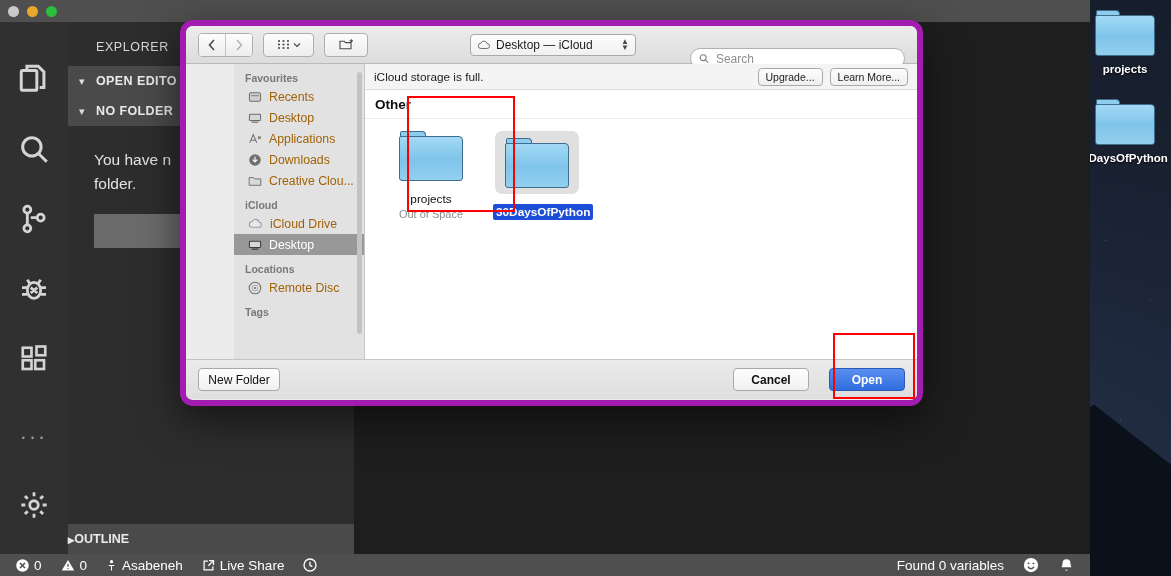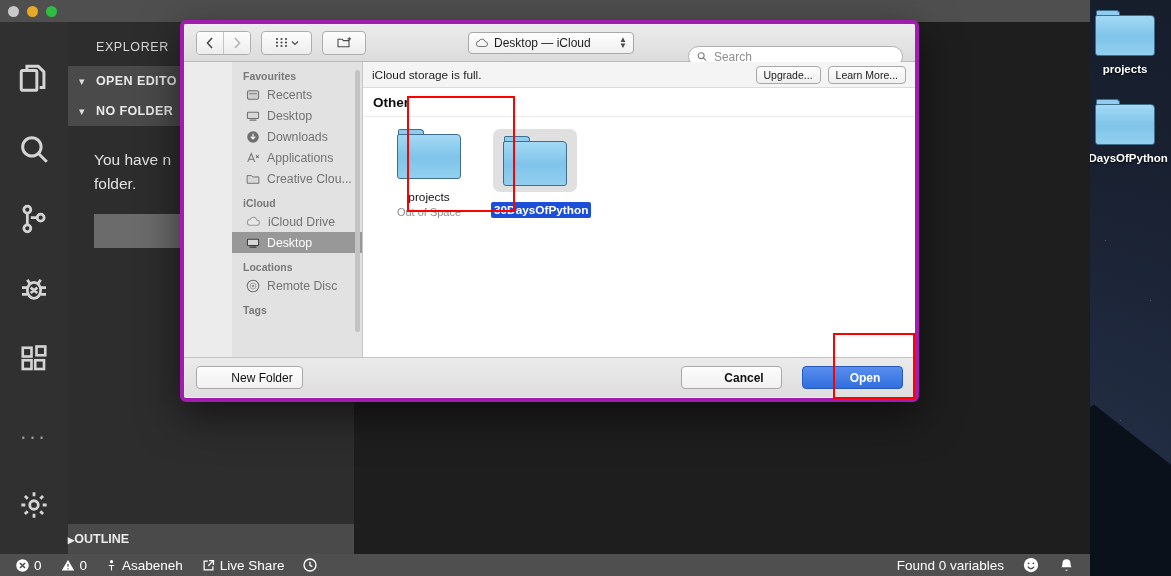--- a/index.html
+++ b/index.html
@@ -89,21 +89,21 @@
     position:absolute;left:0;bottom:0;width:1090px;height:22px;background:#4f4f4f;
     display:flex;align-items:center;color:#fff;font-size:13.5px;
     box-sizing:border-box;padding:0 6px;
   }
   .sb-item{display:flex;align-items:center;gap:4px;padding:0 9px;height:22px;white-space:nowrap;}
   .sb-right{margin-left:auto;display:flex;align-items:center;}
   .sb-item svg{fill:#fff;}
   
   #dialog{
     position:absolute;left:180px;top:20px;width:731px;height:374px;
-    background:#ececec;border:4px solid #a21caf;border-radius:6px;
+    background:#ececec;border:6px solid #a21caf;border-radius:13px;
     box-shadow:0 14px 42px rgba(0,0,0,.55);overflow:hidden;
     font-family:"Liberation Sans",sans-serif;
   }
   #dlg-toolbar{
     height:38px;background:linear-gradient(180deg,#ececec 0%,#dcdcdc 100%);
     border-bottom:1px solid #b9b9b9;display:flex;align-items:center;padding:0 12px;
     box-sizing:border-box;position:relative;
   }
   .tb-seg{display:flex;border:1px solid #aeaeae;border-radius:4px;overflow:hidden;background:#fdfdfd;}
   .tb-seg .tb-b{
@@ -134,21 +134,21 @@
   }
   .searchbox input::placeholder{color:#8d8d8d;}
   #dlg-main{display:flex;height:295px;margin-left:48px;}
   #dlg-sidebar{
     width:130px;background:#e2e2e2;border-right:1px solid #c6c6c6;
     position:relative;overflow:hidden;
   }
   .sb-group{font-size:10.5px;color:#787878;padding:8px 0 2px 11px;font-weight:bold;}
   .sb-row{
     height:21px;display:flex;align-items:center;gap:7px;padding-left:14px;
-    font-size:12.3px;color:#737373;
+    font-size:12.3px;color:#a16207;
   }
   .sb-row.sel{background:#989898;color:#fff;}
   .sb-scroll{position:absolute;right:2px;top:8px;width:5px;height:262px;background:#c3c3c3;border-radius:3px;}
   #dlg-content{flex:1;background:#fff;position:relative;}
   .banner{
     height:25px;background:#f4f4f4;border-bottom:1px solid #dcdcdc;
     display:flex;align-items:center;padding:0 9px;font-size:11.8px;color:#1c1c1c;
   }
   .banner .bbtns{margin-left:auto;display:flex;gap:7px;}
   .bbtn{
@@ -170,21 +170,21 @@
     display:inline-block;background:#e0e0e0;border-radius:7px;padding:7px 10px 6px 10px;
   }
   #dlg-footer{
     height:40px;background:linear-gradient(180deg,#ebebeb,#dedede);
     border-top:1px solid #c4c4c4;display:flex;align-items:center;padding:0 12px;
     box-sizing:border-box;
   }
   .dbtn{
     min-width:74px;height:21px;border-radius:4px;border:1px solid #a9a9a9;
     background:linear-gradient(180deg,#fdfdfd,#f1f1f1);font-size:12px;color:#101010;
-    display:flex;align-items:center;justify-content:center;padding-left:25px;
+    display:flex;align-items:center;justify-content:center;
   }
   .dbtn.primary{background:linear-gradient(180deg,#5a8eef,#2f6ede);border-color:#2759b8;color:#fff;}
   .f-right{margin-left:auto;display:flex;gap:20px;font-weight:bold;}
   
   .annot{position:absolute;border:2px solid #ff0000;pointer-events:none;z-index:50;}
 </style>
 </head>
 <body>
 
 <div id="desktop">
@@ -421,32 +421,32 @@
         <span>Recents</span>
       </div>
       <div class="sb-row">
         <svg width="14" height="12" viewBox="0 0 16 14">
             <rect x="1.5" y="2.5" width="13" height="7.5" rx="1" stroke="#6f6f6f" stroke-width="1.2" fill="#d7d7d7"></rect>
             <path d="M4 11.8h8" stroke="#6f6f6f" stroke-width="1.2"></path>
           </svg>
         <span>Desktop</span>
       </div>
       <div class="sb-row">
+        <svg width="14" height="13" viewBox="0 0 16 14">
+            <path d="M2 12L6 2.5 10 12M3.4 9h5.3" stroke="#6f6f6f" stroke-width="1.2" fill="none"></path>
+            <path d="M11.5 4.5l3 3M14.5 4.5l-3 3" stroke="#6f6f6f" stroke-width="1.2"></path>
+          </svg>
+        <span>Applications</span>
+      </div>
+      <div class="sb-row">
         <svg width="14" height="14" viewBox="0 0 16 16">
             <circle cx="8" cy="8" r="6.6" fill="#6f6f6f"></circle>
             <path d="M8 4.4v5.4M5.4 7.6L8 10.2l2.6-2.6" stroke="#fff" stroke-width="1.3" fill="none"></path>
           </svg>
         <span>Downloads</span>
-      </div>
-      <div class="sb-row">
-        <svg width="14" height="13" viewBox="0 0 16 14">
-            <path d="M2 12L6 2.5 10 12M3.4 9h5.3" stroke="#6f6f6f" stroke-width="1.2" fill="none"></path>
-            <path d="M11.5 4.5l3 3M14.5 4.5l-3 3" stroke="#6f6f6f" stroke-width="1.2"></path>
-          </svg>
-        <span>Applications</span>
       </div>
       <div class="sb-row">
         <svg width="14" height="12" viewBox="0 0 16 14">
             <path d="M1.2 3h5l1.4 1.6h7.2V12H1.2z" stroke="#6f6f6f" stroke-width="1.1" fill="#d9d9d9"></path>
           </svg>
         <span>Creative Clou...</span>
       </div>
 
       <div class="sb-group">iCloud</div>
       <div class="sb-row">

